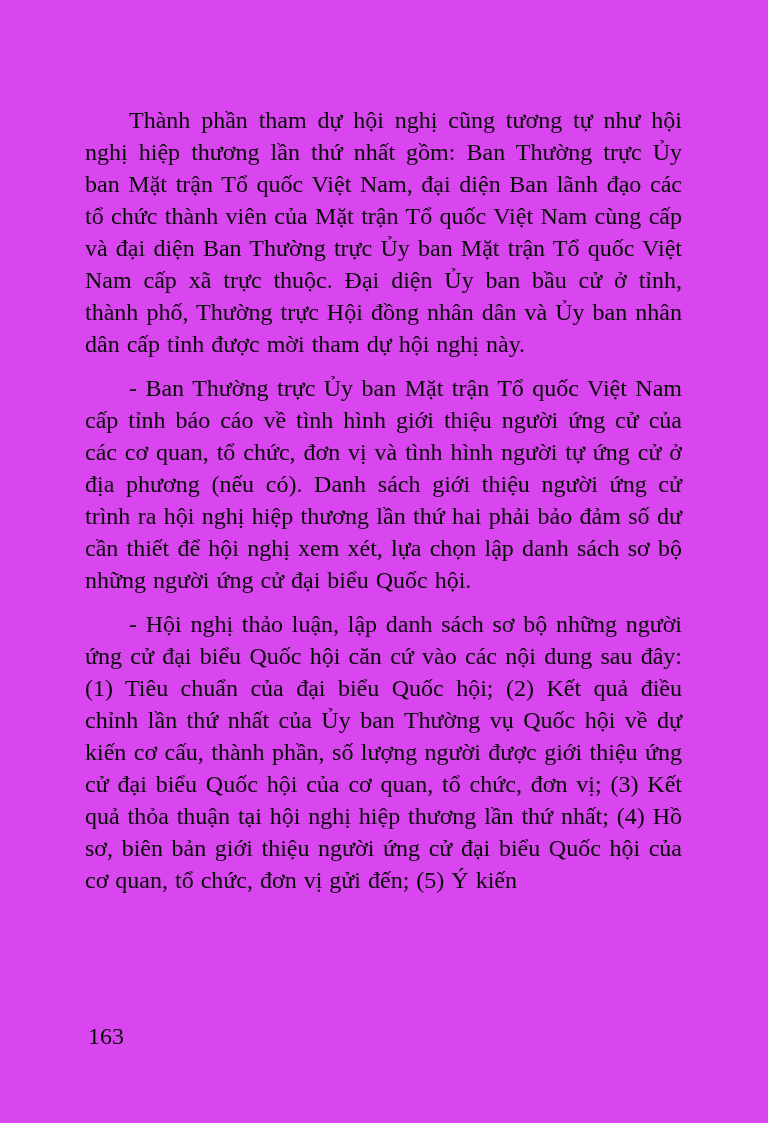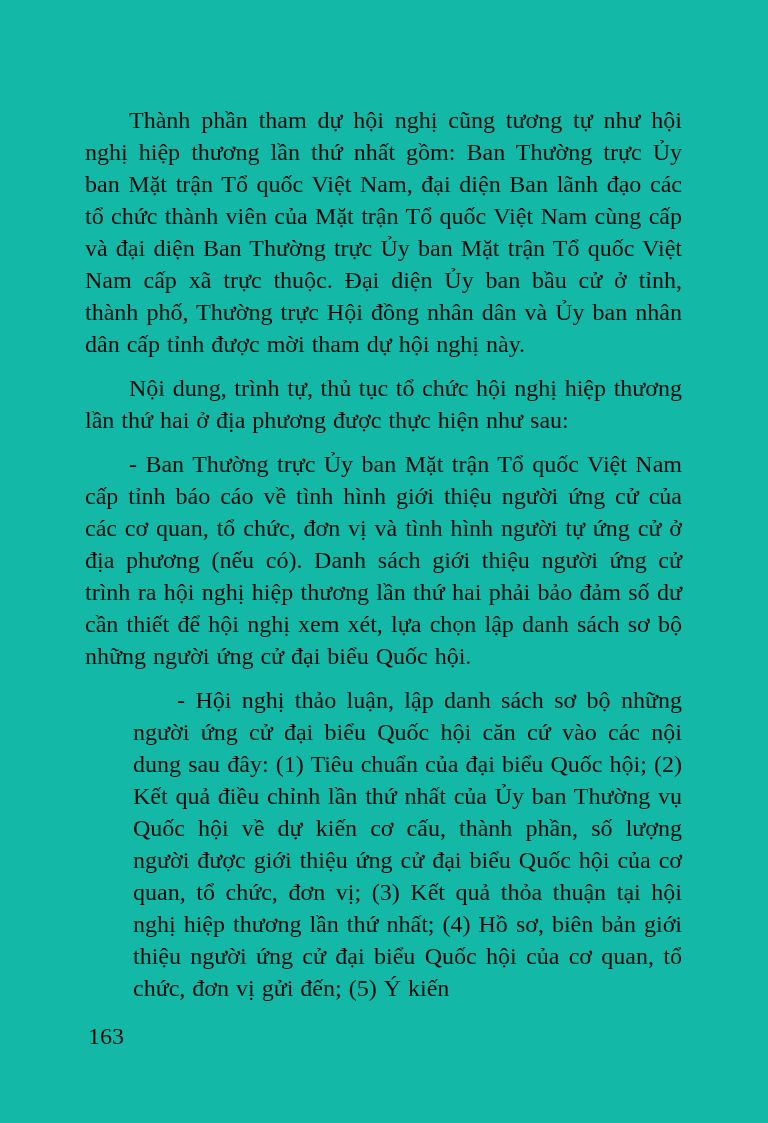--- a/index.html
+++ b/index.html
@@ -7,21 +7,21 @@
     padding: 0;
     background: #ffffff;
     width: 768px;
     height: 1123px;
     overflow: hidden;
   }
   .page {
     position: relative;
     width: 768px;
     height: 1123px;
-    background: #14b8a6;
+    background: #d946ef;
     font-family: "Liberation Serif", "DejaVu Serif", serif;
     color: #0a0a0a;
     text-decoration: underline;
   }
   .text-block {
     position: absolute;
     left: 85px;
     top: 104px;
     width: 597px;
     font-size: 24px;
@@ -29,34 +29,32 @@
     text-align: justify;
     text-justify: inter-word;
   }
   .para {
     margin: 0 0 12px 0;
     text-indent: 44px;
     word-spacing: 1px;
   }
   .para:last-child {
     margin-bottom: 0;
-    margin-left: 48px;
   }
   .page-number {
     position: absolute;
     left: 88px;
     top: 1020px;
     font-size: 24px;
     line-height: 32px;
   }
 </style>
 </head>
 <body>
 
 <div class="page">
   <div class="text-block">
     <p class="para">Thành phần tham dự hội nghị cũng tương tự như hội nghị hiệp thương lần thứ nhất gồm: Ban Thường trực Ủy ban Mặt trận Tổ quốc Việt Nam, đại diện Ban lãnh đạo các tổ chức thành viên của Mặt trận Tổ quốc Việt Nam cùng cấp và đại diện Ban Thường trực Ủy ban Mặt trận Tổ quốc Việt Nam cấp xã trực thuộc. Đại diện Ủy ban bầu cử ở tỉnh, thành phố, Thường trực Hội đồng nhân dân và Ủy ban nhân dân cấp tỉnh được mời tham dự hội nghị này.</p>
-    <p class="para">Nội dung, trình tự, thủ tục tổ chức hội nghị hiệp thương lần thứ hai ở địa phương được thực hiện như sau:</p>
     <p class="para">- Ban Thường trực Ủy ban Mặt trận Tổ quốc Việt Nam cấp tỉnh báo cáo về tình hình giới thiệu người ứng cử của các cơ quan, tổ chức, đơn vị và tình hình người tự ứng cử ở địa phương (nếu có). Danh sách giới thiệu người ứng cử trình ra hội nghị hiệp thương lần thứ hai phải bảo đảm số dư cần thiết để hội nghị xem xét, lựa chọn lập danh sách sơ bộ những người ứng cử đại biểu Quốc hội.</p>
     <p class="para">- Hội nghị thảo luận, lập danh sách sơ bộ những người ứng cử đại biểu Quốc hội căn cứ vào các nội dung sau đây: (1) Tiêu chuẩn của đại biểu Quốc hội; (2) Kết quả điều chỉnh lần thứ nhất của Ủy ban Thường vụ Quốc hội về dự kiến cơ cấu, thành phần, số lượng người được giới thiệu ứng cử đại biểu Quốc hội của cơ quan, tổ chức, đơn vị; (3) Kết quả thỏa thuận tại hội nghị hiệp thương lần thứ nhất; (4) Hồ sơ, biên bản giới thiệu người ứng cử đại biểu Quốc hội của cơ quan, tổ chức, đơn vị gửi đến; (5) Ý kiến</p>
   </div>
   <div class="page-number">163</div>
 </div>
 
 </body></html>

